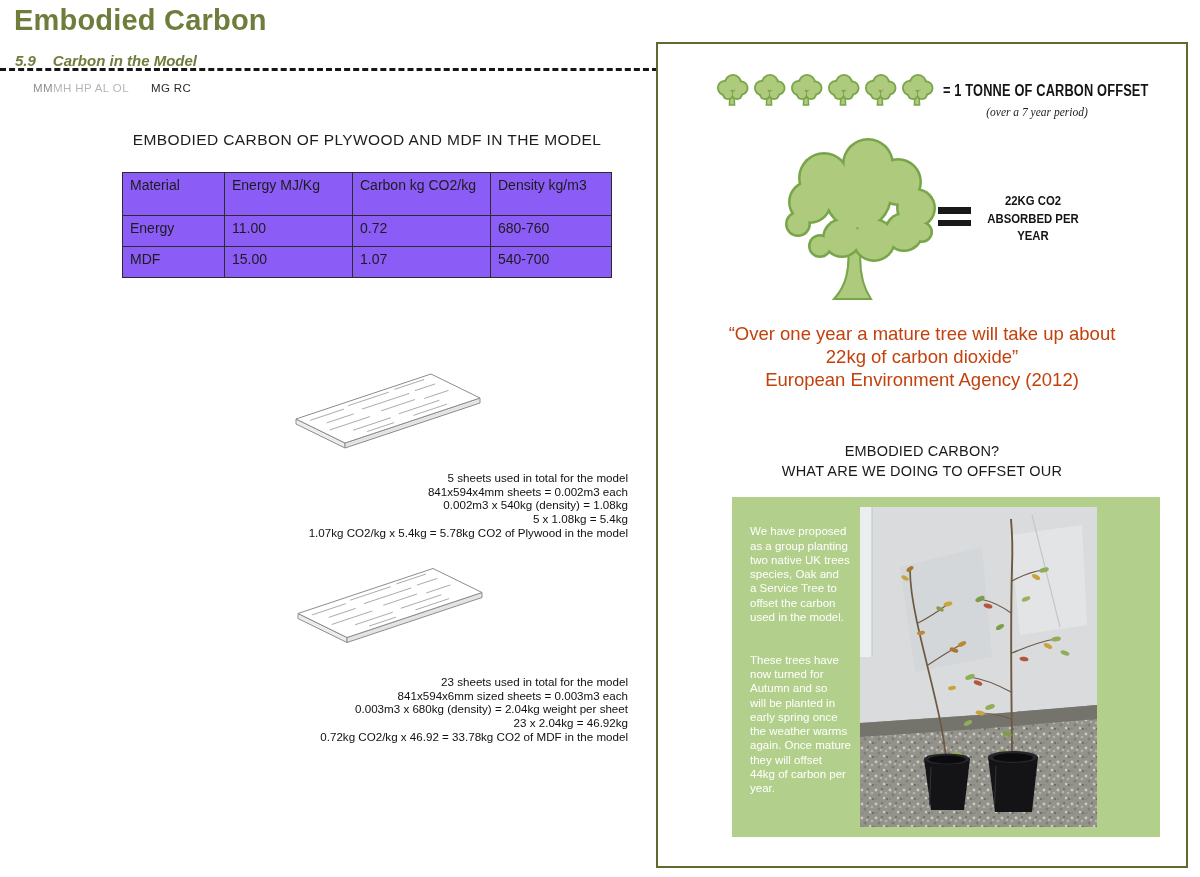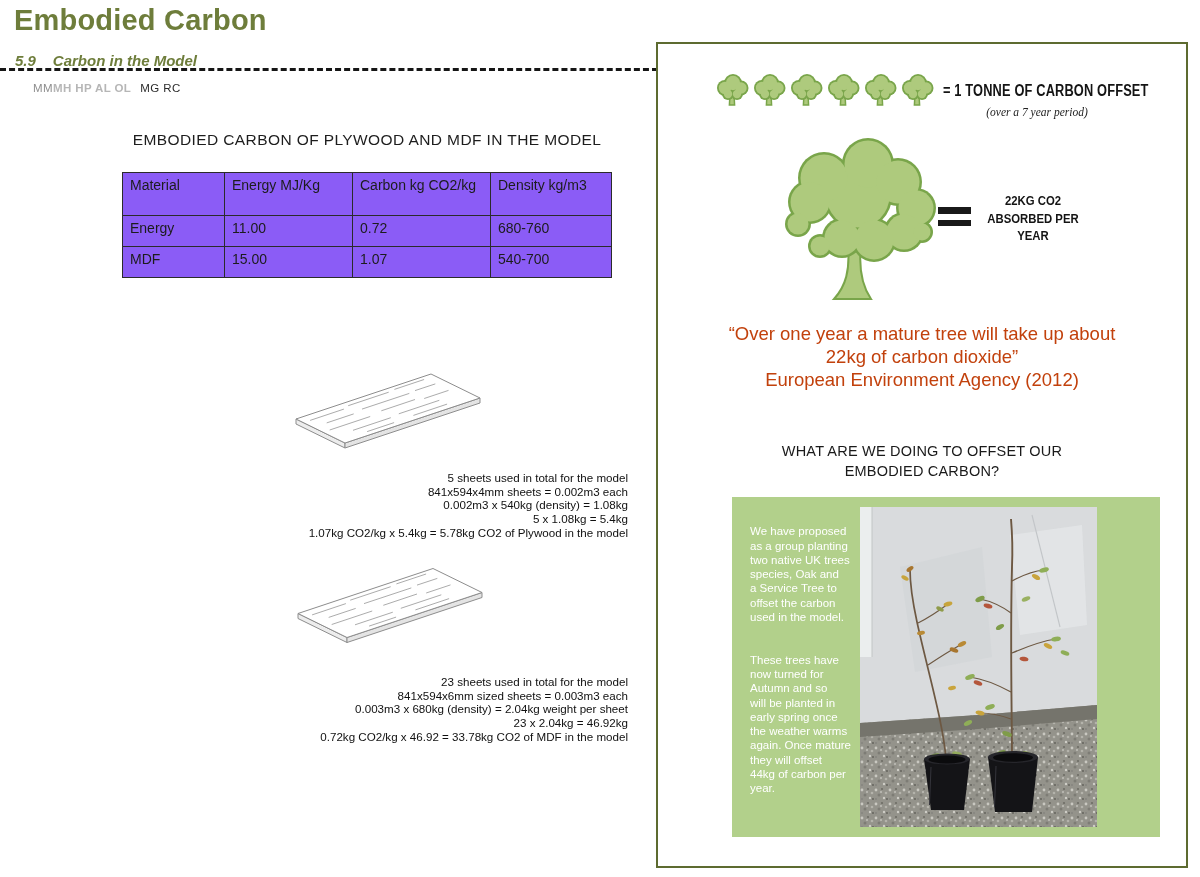--- a/index.html
+++ b/index.html
@@ -8,21 +8,21 @@
 
   
   .title{position:absolute;left:14px;top:4px;margin:0;font-size:29px;font-weight:600;
          color:#6e7d3b;letter-spacing:.2px;}
   .subtitle{position:absolute;left:15px;top:40px;font-size:15px;font-style:italic;
             font-weight:700;color:#6e7d3b;margin-top:12px;}
   .subtitle .num{margin-right:17px;}
   .rule{position:absolute;left:0;top:68px;width:658px;height:0;border-top:3px dashed #161616;}
   .initials{position:absolute;left:33px;top:82px;font-size:11.5px;letter-spacing:.4px;}
   .ini-mid{color:#8e8e8e;}
-  .ini-light{color:#b6b6b6;margin-right:9px;font-weight:bold;}
+  .ini-light{color:#b6b6b6;margin-right:22px;}
   .ini-dark{color:#2b2b2b;}
 
   
   .table-title{position:absolute;left:120px;top:131px;width:494px;text-align:center;
                font-size:15.5px;letter-spacing:.4px;color:#1d1d1d;}
   table.mat{position:absolute;left:122px;top:172px;border-collapse:collapse;table-layout:fixed;}
   table.mat th,table.mat td{border:1.6px solid #2b2b2b;font-size:14px;font-weight:400;
         text-align:left;vertical-align:top;padding:4px 7px;background:#8b5cf6;}
   table.mat thead th{height:34px;}
   table.mat tbody td{height:22px;}
@@ -327,22 +327,22 @@
       <div>YEAR</div>
     </div>
 
     <div class="quote">
       <div>“Over one year a mature tree will take up about</div>
       <div>22kg of carbon dioxide”</div>
       <div>European Environment Agency (2012)</div>
     </div>
 
     <div class="question">
+      <div>EMBODIED CARBON?</div>
       <div>WHAT ARE WE DOING TO OFFSET OUR</div>
-      <div>EMBODIED CARBON?</div>
     </div>
 
     <div class="card">
       <div class="card-text">
         <div class="p1">We have proposed
 as a group planting
 two native UK trees
 species, Oak and
 a Service Tree to
 offset the carbon

